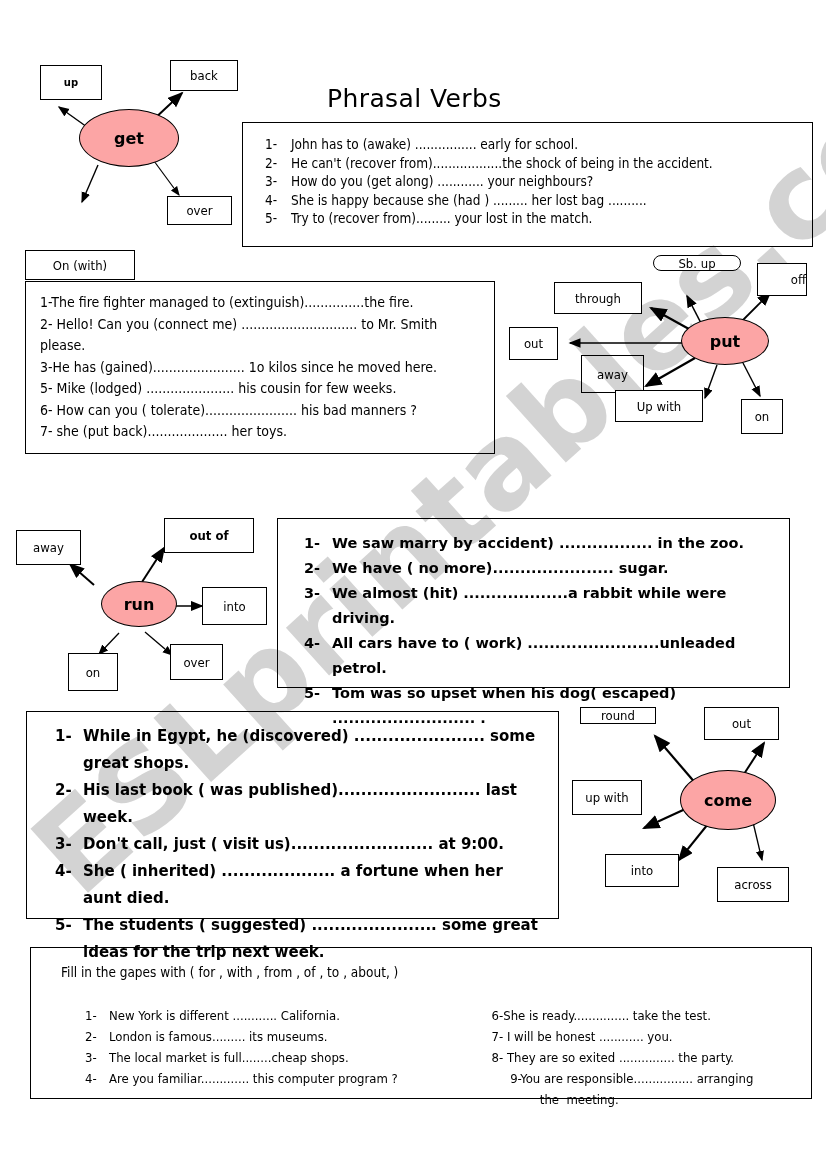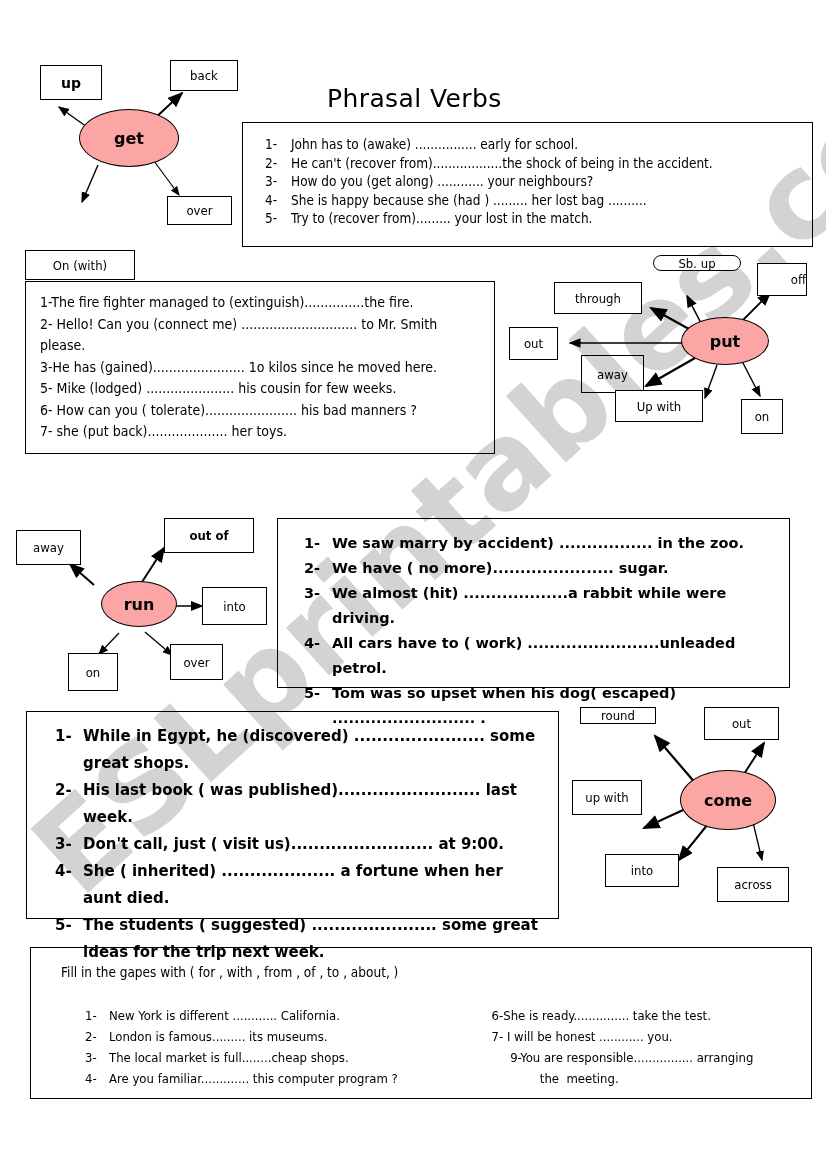--- a/index.html
+++ b/index.html
@@ -133,21 +133,21 @@
     align-items: center;
     justify-content: center;
     font-family: "DejaVu Sans Condensed", "DejaVu Sans", sans-serif;
     font-size: 13px;
     color: #000;
     white-space: nowrap;
   }
   .node-box.bold {
     font-family: "DejaVu Sans", sans-serif;
     font-weight: bold;
-    font-size: 14px;
+    font-size: 10px;
   }
   .hub {
     position: absolute;
     border: 1.3px solid #000;
     border-radius: 50%;
     background: #fca5a5;
     box-sizing: border-box;
     display: flex;
     align-items: center;
     justify-content: center;
@@ -444,20 +444,23 @@
       </div>
       <div class="gap-col" style="width:330px;">
         <ul>
           <li>
             <span class="extext">6-She is ready............... take the test.</span>
           </li>
           <li>
             <span class="extext">7- I will be honest ............ you.</span>
           </li>
           <li>
+            <span class="extext">8- They   are so exited ............... the party.</span>
+          </li>
+          <li>
             <span class="extext" style="white-space:pre;">     9-You are responsible................ arranging</span>
           </li>
           <li>
             <span class="extext" style="white-space:pre;">             the  meeting.</span>
           </li>
         </ul>
       </div>
     </div>
   </div>
 

